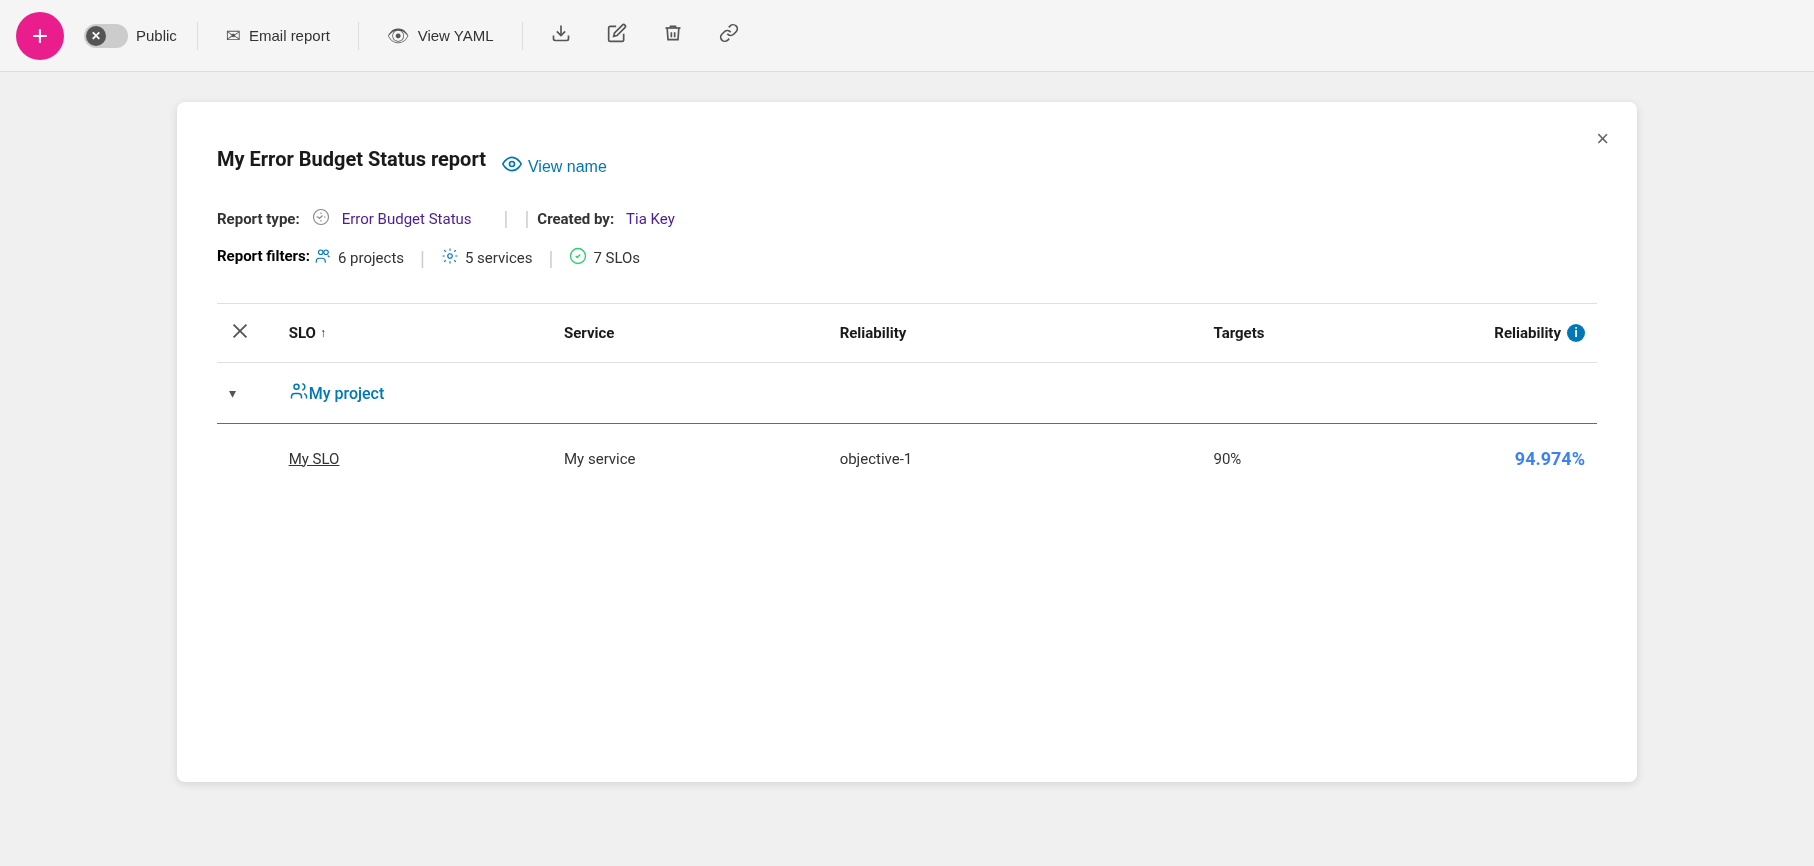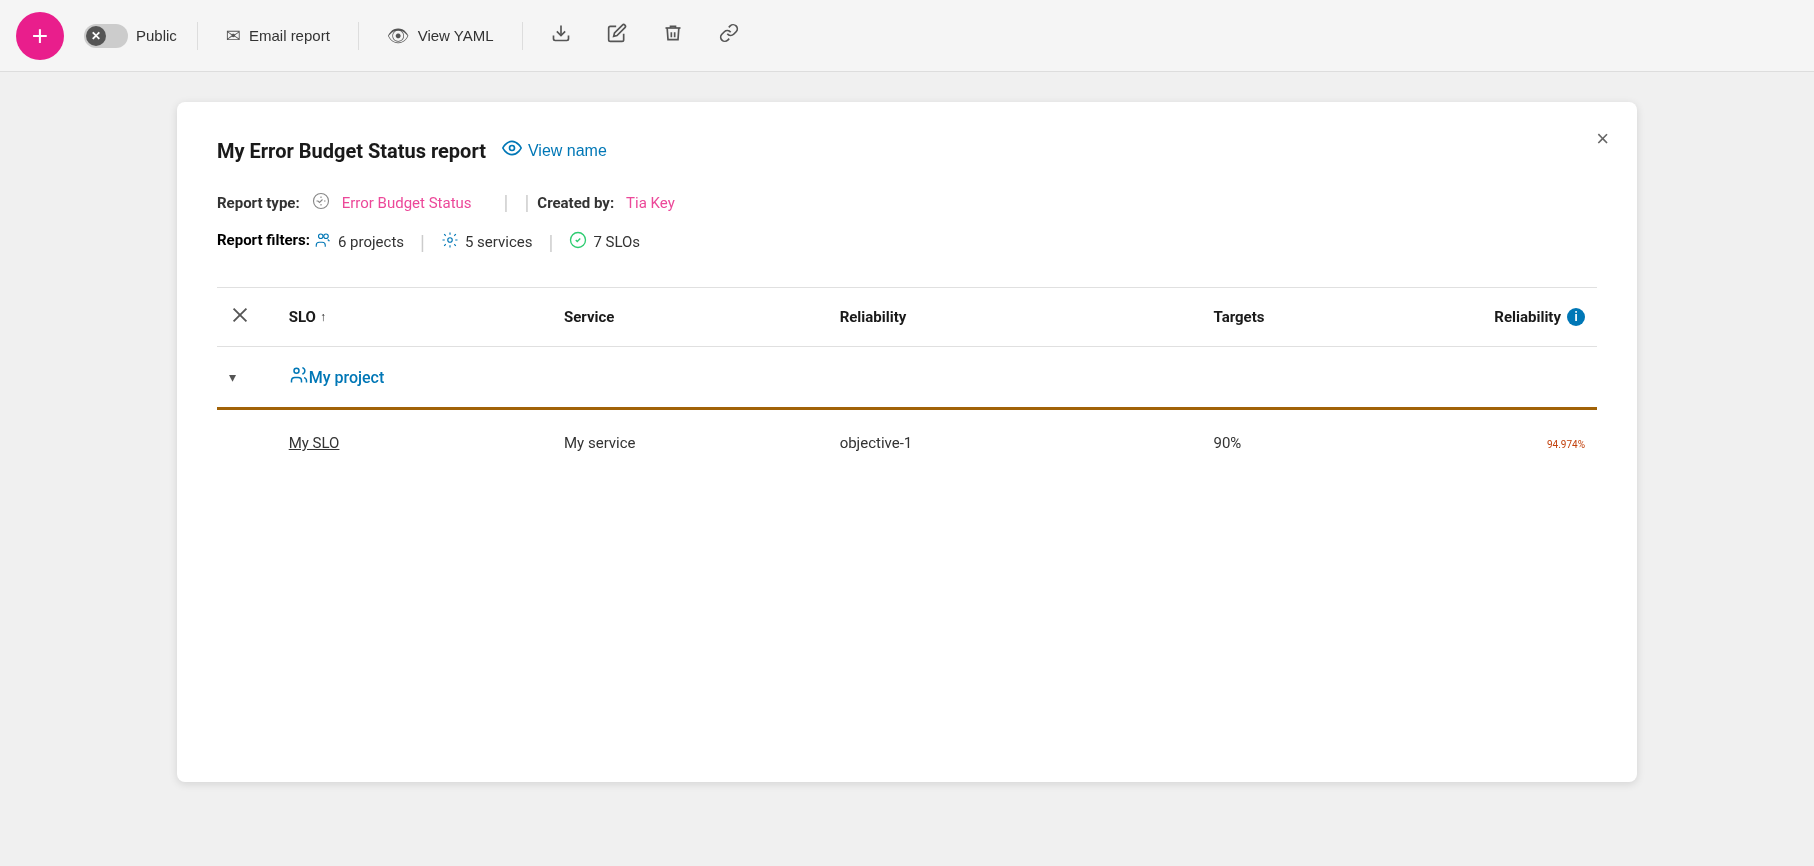--- a/index.html
+++ b/index.html
@@ -160,20 +160,21 @@
     .view-name-btn {
       display: flex;
       align-items: center;
       gap: 6px;
       background: none;
       border: none;
       cursor: pointer;
       color: #0077b6;
       font-size: 16px;
       font-weight: 500;
+      margin-top: 16px;
     }
 
     .eye-icon {
       font-size: 18px;
     }
 
     
     .report-meta {
       display: flex;
       align-items: center;
@@ -189,21 +190,21 @@
       font-size: 15px;
       color: #333;
       padding-right: 24px;
     }
 
     .meta-label {
       font-weight: 700;
     }
 
     .meta-value {
-      color: #ec4899;
+      color: #4c1d95;
     }
 
     .meta-icon {
       font-size: 16px;
       color: #888;
     }
 
     .meta-separator {
       color: #ccc;
       margin: 0 8px;
@@ -319,35 +320,35 @@
     }
 
     .project-name {
       font-size: 16px;
       font-weight: 500;
       color: #0077b6;
     }
 
     
     .data-row td {
-      border-top: 3px solid #a16207;
+      border-top: 1px solid #a16207;
       padding: 24px 12px;
     }
 
     .slo-link {
       color: #333;
       text-decoration: underline;
       cursor: pointer;
       font-size: 15px;
     }
 
     .reliability-value {
-      color: #c2410c;
-      font-weight: 400;
-      font-size: 10px;
+      color: #3b82f6;
+      font-weight: 700;
+      font-size: 18px;
     }
 
     
     .col-expand { width: 60px; }
     .col-slo { width: 280px; }
     .col-service { width: 280px; }
     .col-objectives { width: 380px; }
     .col-targets { width: 200px; }
     .col-reliability { width: 200px; text-align: right; }
   </style>

